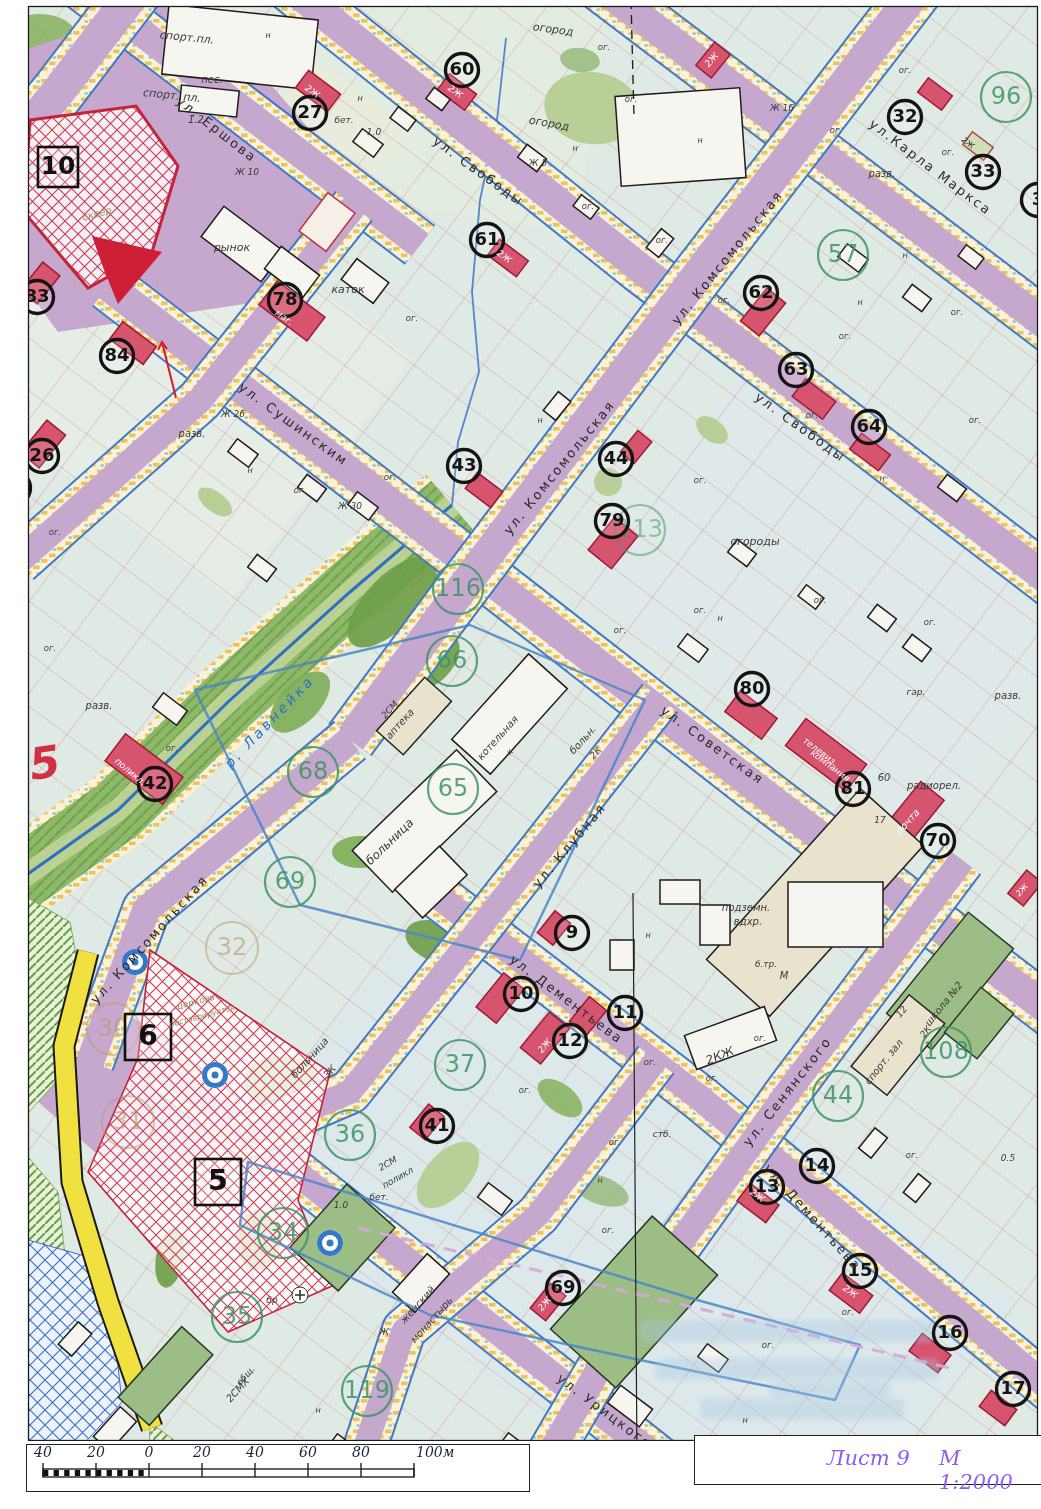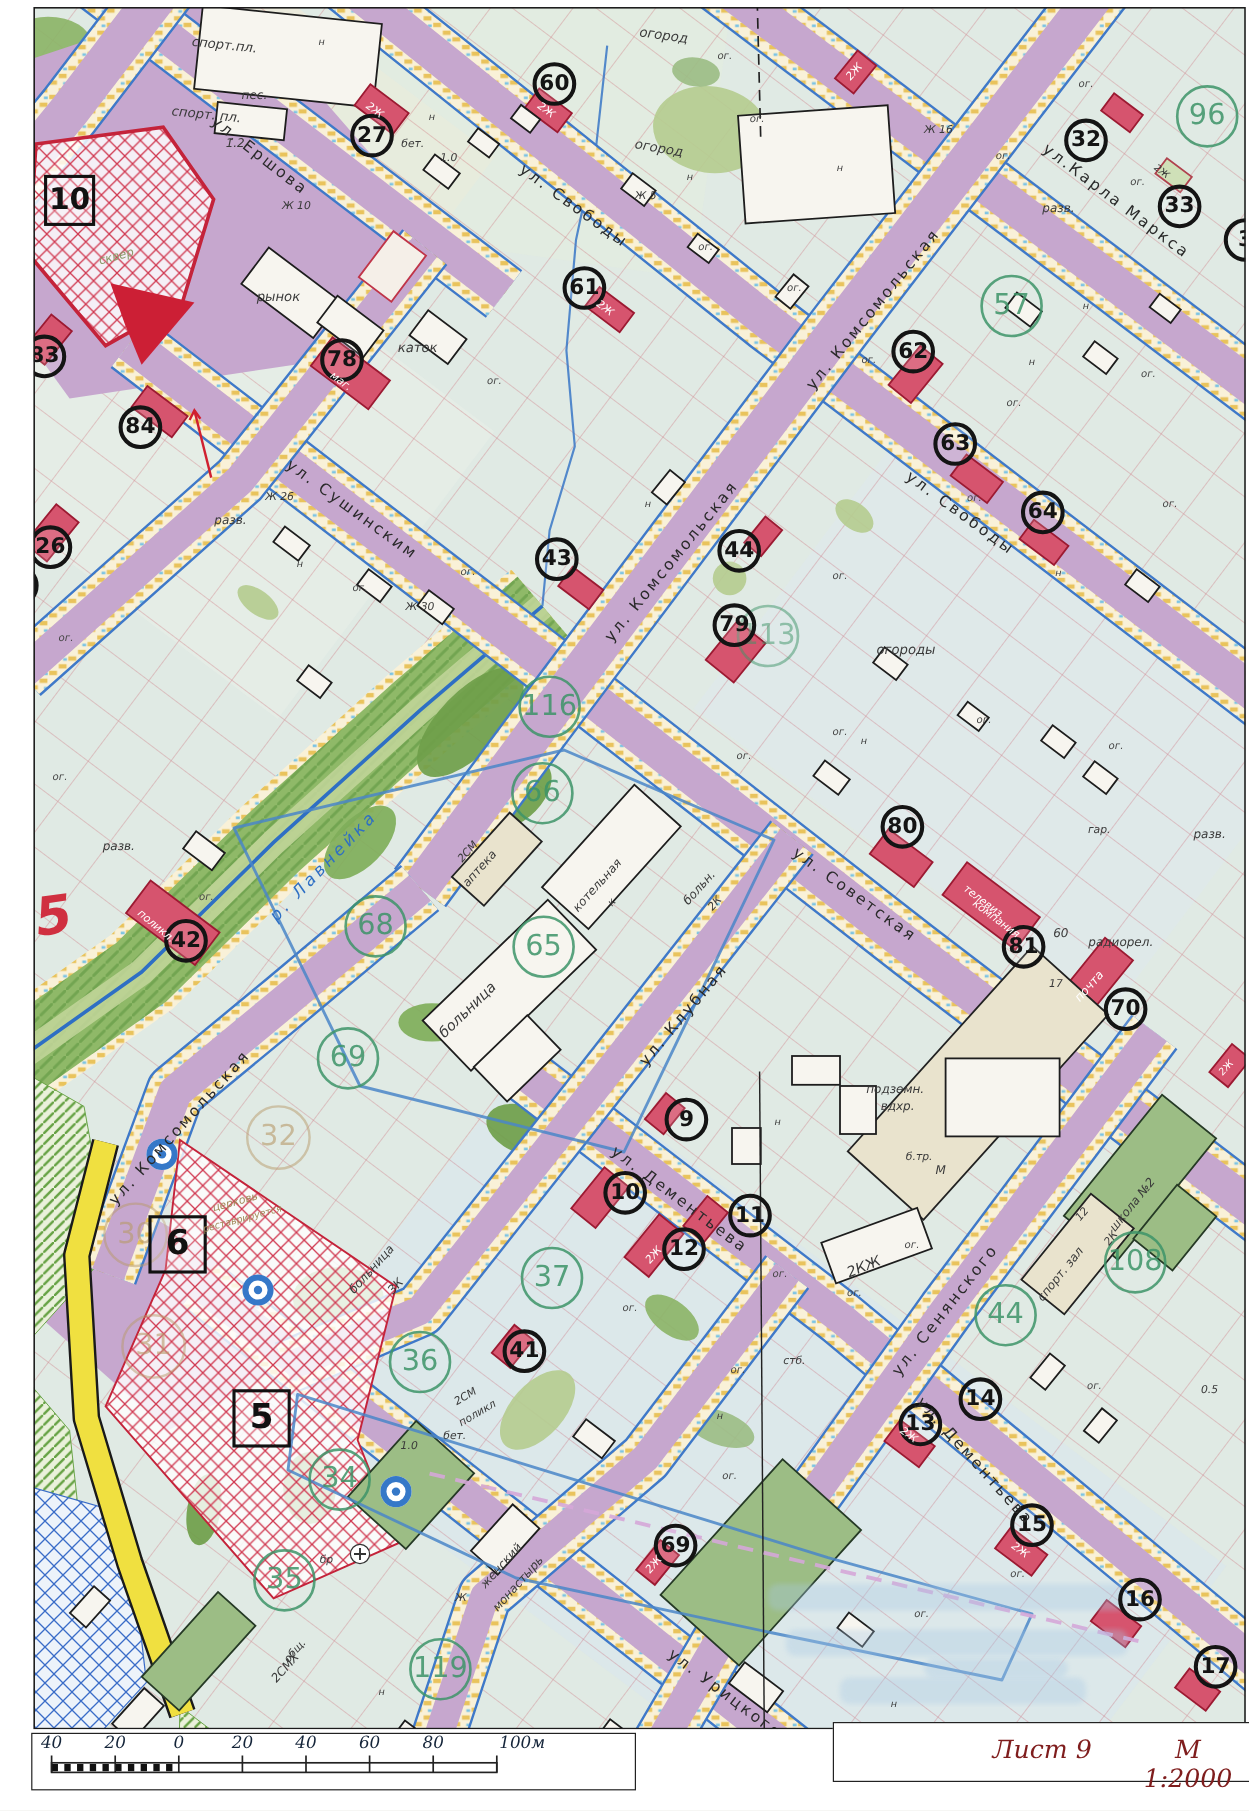--- a/index.html
+++ b/index.html
@@ -5,21 +5,21 @@
   html,body{margin:0;padding:0;background:#ddd;}
   .sheet{position:relative;width:1041px;height:1509px;background:#fbfaf6;overflow:hidden;
          font-family:"DejaVu Sans",sans-serif;}
   #map-root{position:absolute;left:0;top:0;width:1041px;height:1509px;}
   .footer-band{position:absolute;left:0;top:1441px;width:1041px;height:68px;background:#fff;}
   .scalebar-box{position:absolute;left:26px;top:3px;width:502px;height:46px;
                 border:1.5px solid #222;background:#fff;text-align:center;}
   .scalebar-box svg{display:block;}
   .sheet-box{position:absolute;left:694px;top:-6px;width:346px;height:48px;
              border:1.5px solid #222;background:#fff;
-             font-family:"DejaVu Serif",serif;font-style:italic;font-size:21px;color:#7f1d1d;text-align:center;}
+             font-family:"DejaVu Serif",serif;font-style:italic;font-size:21px;color:#8b5cf6;}
   .sheet-box .lbl1{position:absolute;left:132px;top:10px;}
   .sheet-box .lbl2{position:absolute;left:244px;top:10px;}
 </style>
 </head>
 <body>
 
 <div class="sheet">
   <div id="map-root"><svg width="1041" height="1509" viewBox="0 0 1041 1509">
         <defs>
           <pattern id="hatchY" width="16" height="12" patternUnits="userSpaceOnUse">

